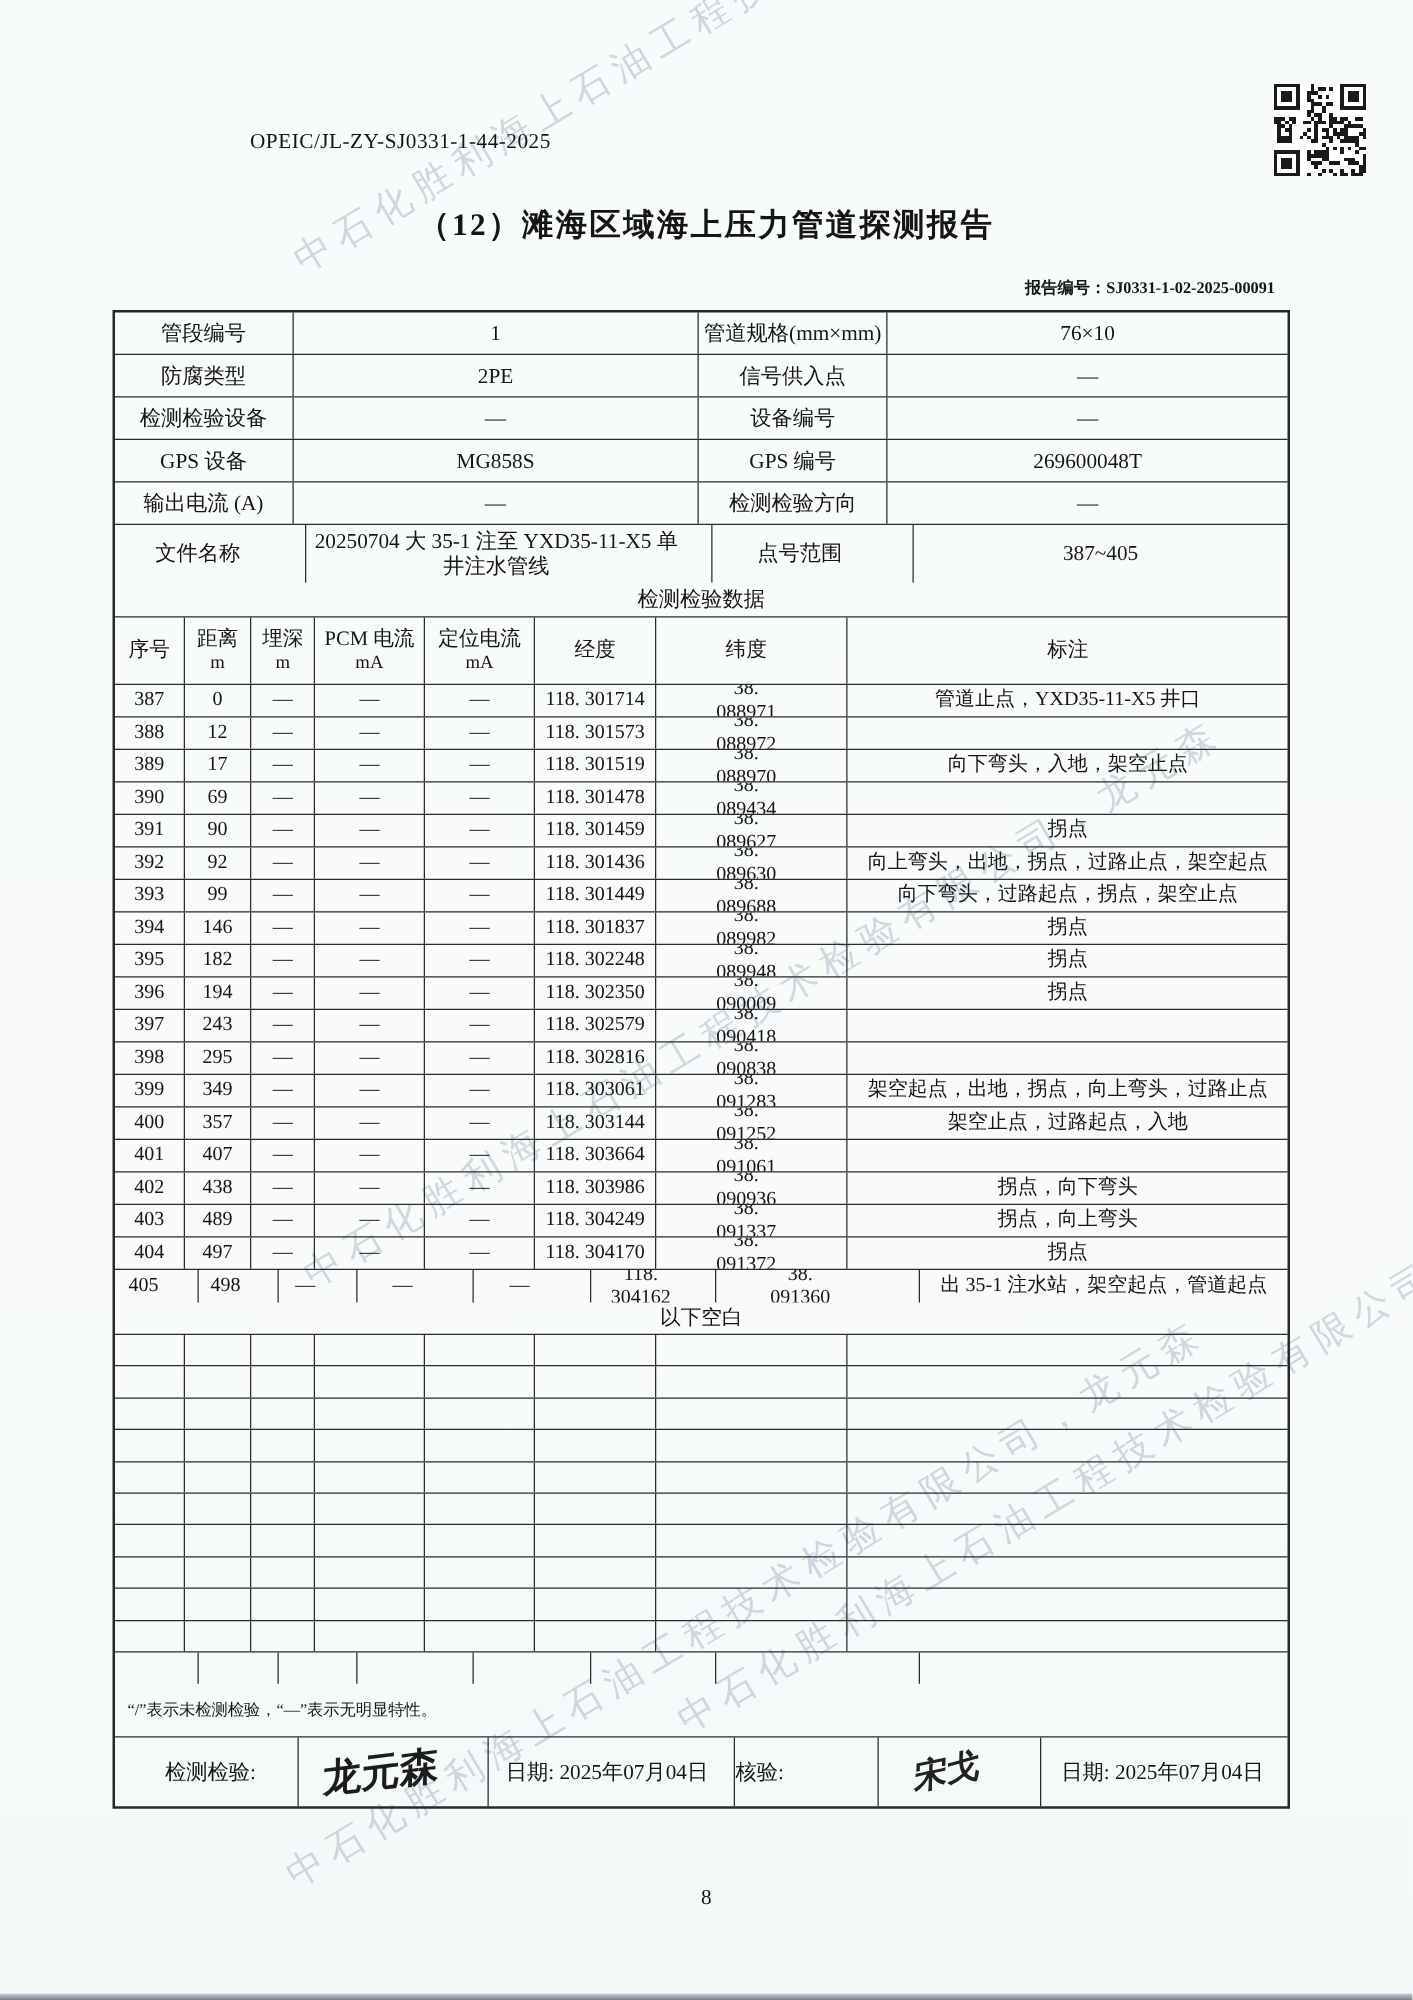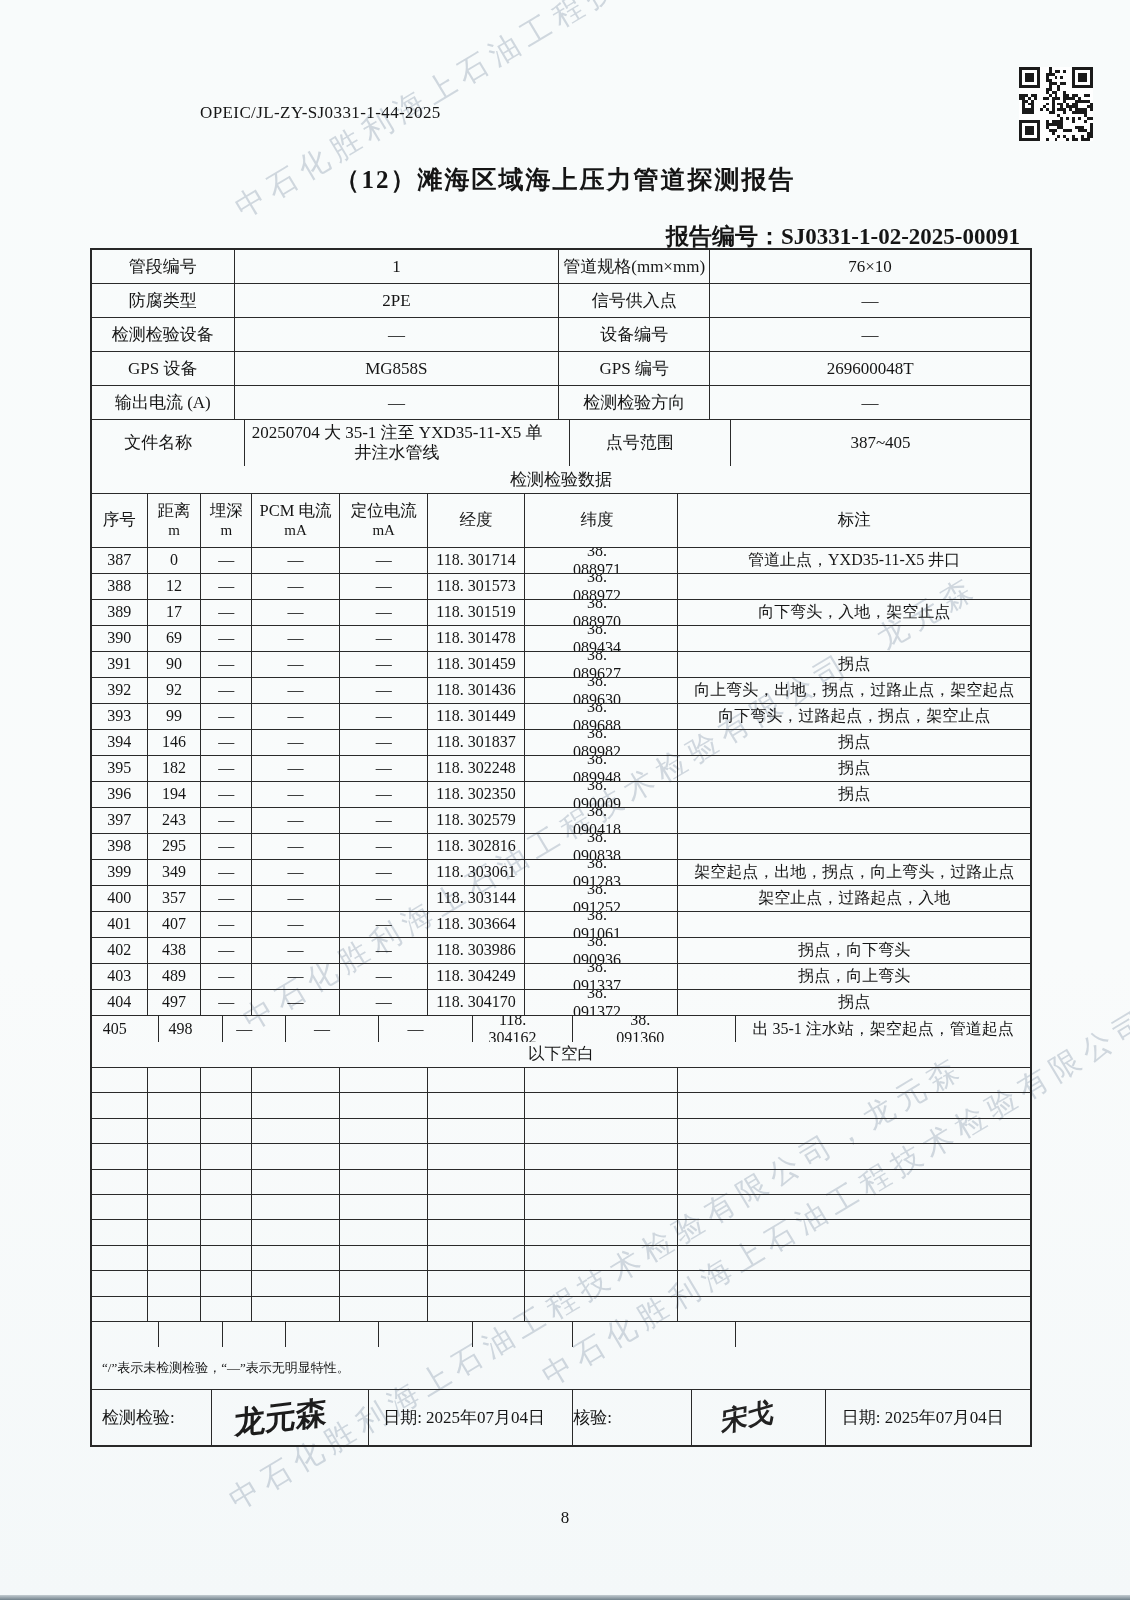--- a/index.html
+++ b/index.html
@@ -28,21 +28,21 @@
   }
   .wm1 { left: 238px; top: 190px; }
   .wm2 { left: 246px; top: 1002px; }
   .wm3 { left: 545px; top: 1358px; }
   .wm4 { left: 232px; top: 1482px; }
 
   .doc-code { position: absolute; left: 200px; top: 103px; font-size: 17px; letter-spacing: 0.4px; }
   .qr { position: absolute; left: 1019px; top: 67px; width: 74px; height: 74px; }
   .page-title { position: absolute; left: 0; top: 163px; width: 1130px; text-align: center;
     font-size: 25px; font-weight: bold; letter-spacing: 2px; }
-  .report-no { position: absolute; right: 110px; top: 221px; font-size: 23px; font-weight: bold; }
+  .report-no { position: absolute; right: 110px; top: 221px; font-size: 13px; font-weight: bold; }
   .page-number { position: absolute; left: 0; top: 1508px; width: 1130px; text-align: center; font-size: 17px; }
   .scan-edge { position: absolute; left: 0; bottom: 0; width: 1130px; height: 5px;
     background: linear-gradient(180deg, #c3ccd1, #72828c); }
 
   
   .grid { position: absolute; left: 90px; top: 248px; width: 942px;
     border: 2px solid #282828; background: transparent; }
   .row { display: flex; width: 100%; border-bottom: 1.5px solid #2a2a2a; }
   .row:last-child { border-bottom: none; gap: 20px; }
   .cell { display: flex; align-items: center; justify-content: center;
@@ -66,21 +66,21 @@
   .erow { height: 25.4px; }
   .c1 { width: 6.16%; } .c2 { width: 6.05%; } .c3 { width: 5.73%; }
   .c4 { width: 9.87%; } .c5 { width: 9.98%; } .c6 { width: 10.83%; font-family: Liberation Serif, serif; }
   .c7 { width: 11.68%; padding-left: 40px; } .c8 { width: 39.7%; padding: 0 3px; margin-left: 48px; }
   .blank-row { height: 26px; font-size: 16.5px; }
 
   
   .legend-row { height: 43px; font-size: 13px; }
   .legend-cell { width: 100%; justify-content: flex-start; padding-left: 10px; }
   .sig-row { height: 55px; font-size: 17px; }
-  .s1 { width: 11.8%; justify-content: flex-start; padding-left: 10px; }
+  .s1 { width: 11.8%; justify-content: flex-start; padding-left: 10px; margin-left: 30px; }
   .s2 { width: 16.4%; }
   .s3 { width: 21.9%; justify-content: flex-start; padding-left: 14px; }
   .s4 { width: 11.8%; justify-content: flex-start; padding-left: 0; }
   .s5 { width: 13.7%; }
   .s6 { width: 24.4%; justify-content: flex-start; padding-left: 16px; }
   .sig-hand { font-size: 31px; font-weight: bold; transform: rotate(-7deg) skewX(-8deg); color: #1c1c1c; }
   .sig-hand2 { font-size: 27px; font-weight: bold; transform: rotate(-12deg) skewX(-14deg); color: #222; }
 </style>
 </head>
 <body>

